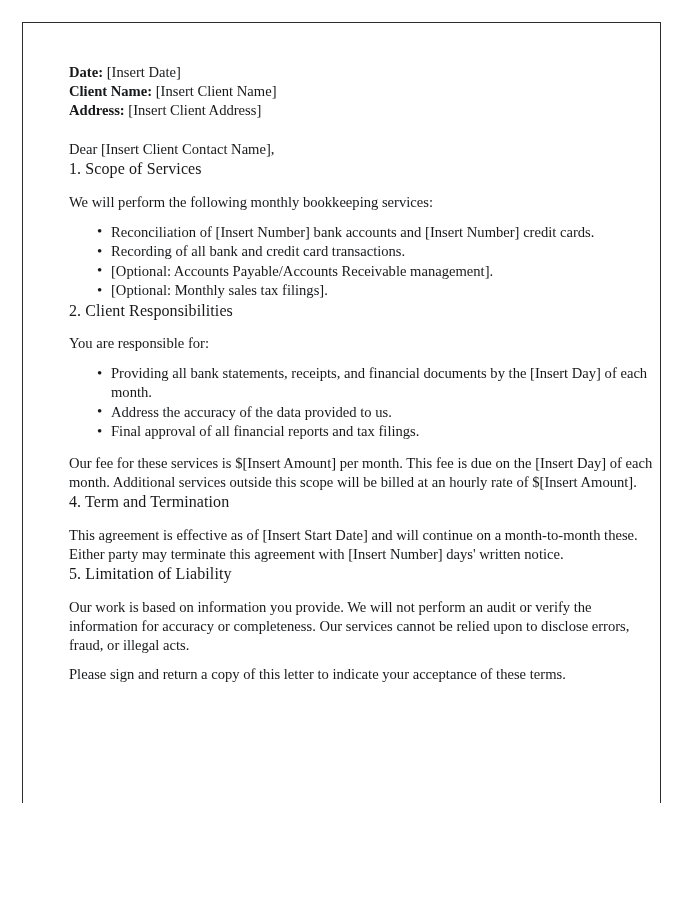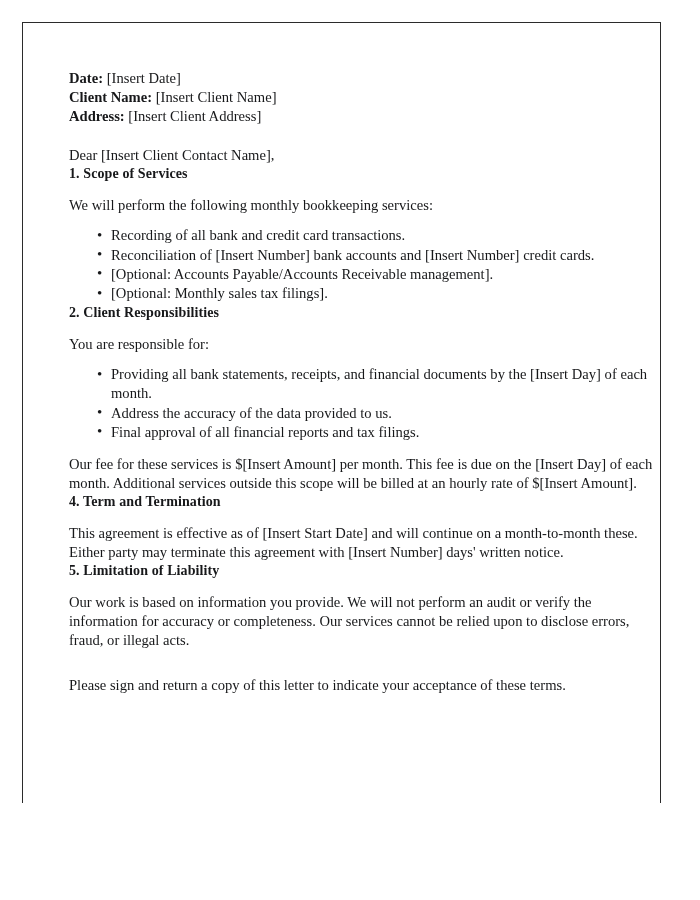--- a/index.html
+++ b/index.html
@@ -35,33 +35,33 @@
     top: 40px;
     width: 586px;
     font-size: 14.6px;
     line-height: 1.30;
     color: #17181a;
   }
 
   .block { margin: 0; }
 
   
-  .sp-date       { margin-top: 6px; }
+  .sp-date       { }
   .sp-addr       { }
   .sp-salutation { margin-top: 20px; }
   .sp-intro      { margin-top: 20px; }
   .sp-section    { margin-top: 21px; }
   .sp-para       { margin-top: 13px; }
-  .sp-closing    { margin-top: 26px; }
+  .sp-closing    { margin-top: 10px; }
 
   .bold { font-weight: bold; }
 
   h2.section-heading {
-    font-size: 14px;
-    font-weight: bold;
+    font-size: 16px;
+    font-weight: normal;
     margin: 0;
     line-height: 1.30;
     letter-spacing: 0.1px;
   }
 
   ul.bullets {
     list-style: none;
     margin: 11px 0 0 0;
     padding: 0;
   }
@@ -94,22 +94,22 @@
       <span class="line"><span class="bold">Client Name:</span> <span>[Insert Client Name]</span></span>
       <span class="line"><span class="bold">Address:</span> <span>[Insert Client Address]</span></span>
     </p>
 
     <p class="block sp-salutation">Dear [Insert Client Contact Name],</p>
 
 
     <h2 class="section-heading sp-section">1. Scope of Services</h2>
     <p class="block sp-para">We will perform the following monthly bookkeeping services:</p>
     <ul class="bullets">
+      <li>Reconciliation of [Insert Number] bank accounts and [Insert Number] credit cards.</li>
       <li>Recording of all bank and credit card transactions.</li>
-      <li>Reconciliation of [Insert Number] bank accounts and [Insert Number] credit cards.</li>
       <li>[Optional: Accounts Payable/Accounts Receivable management].</li>
       <li>[Optional: Monthly sales tax filings].</li>
     </ul>
 
     <h2 class="section-heading sp-section">2. Client Responsibilities</h2>
     <p class="block sp-para">You are responsible for:</p>
     <ul class="bullets">
       <li>Providing all bank statements, receipts, and financial documents by the [Insert Day] of each month.</li>
       <li>Address the accuracy of the data provided to us.</li>
       <li>Final approval of all financial reports and tax filings.</li>

